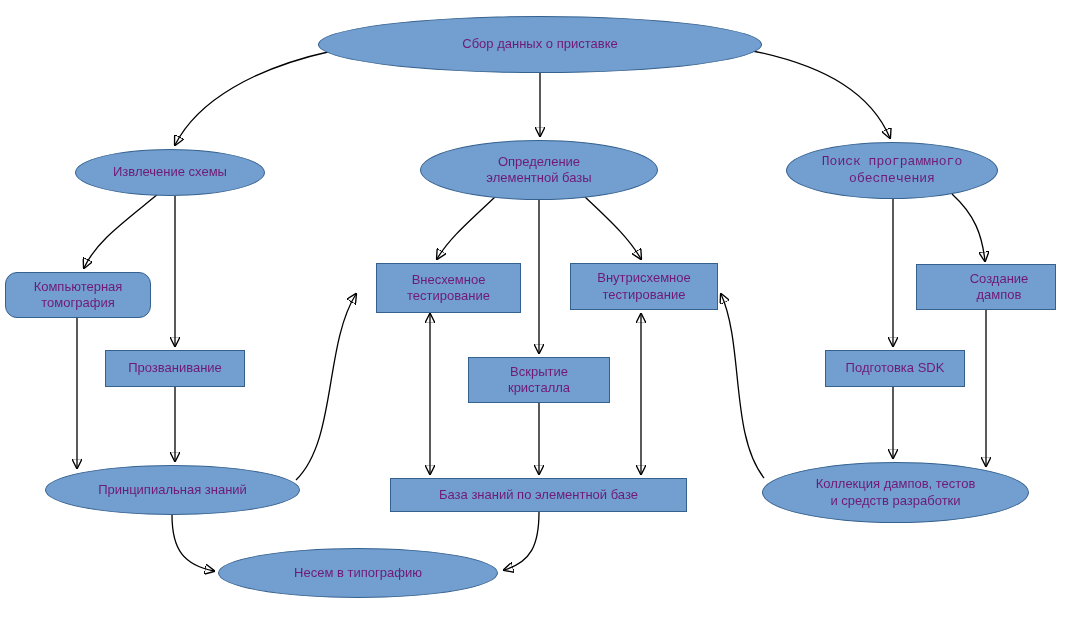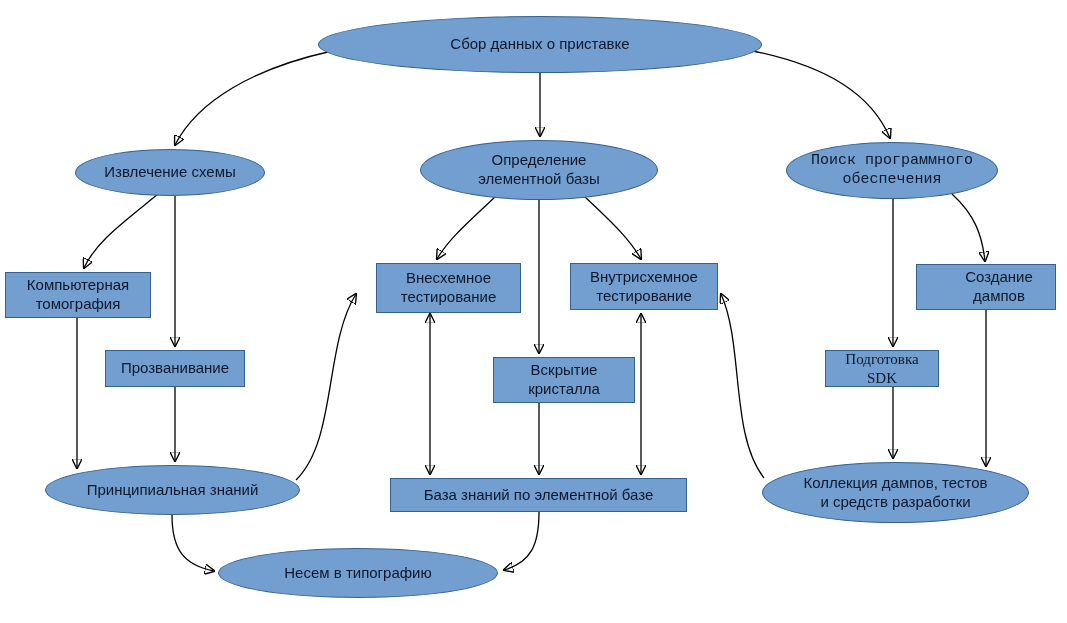--- a/index.html
+++ b/index.html
@@ -13,22 +13,22 @@
     overflow: hidden;
   }
   .node {
     position: absolute;
     display: flex;
     align-items: center;
     justify-content: center;
     text-align: center;
     background: var(--node-fill, #729fcf);
     border: 1px solid var(--node-border, #35618f);
-    color: #0f172a;
-    font-size: 15px;
+    color: #701a75;
+    font-size: 13px;
     line-height: 1.25;
     white-space: pre-line;
     z-index: 2;
     padding: 2px 6px;
   }
   .ellipse { border-radius: 50%; }
   svg.arrows {
     position: absolute;
     left: 0; top: 0;
     width: 1067px; height: 623px;
@@ -77,38 +77,38 @@
   <div class="node ellipse" style="left:318px; top:16px; width:444px; height:57px;">Сбор данных о приставке</div>
 
   <div class="node ellipse" style="left:75px; top:149px; width:190px; height:47px;">Извлечение схемы</div>
 
   <div class="node ellipse" style="left:420px; top:140px; width:238px; height:60px;">Определение
 элементной базы</div>
 
   <div class="node ellipse" style="left:786px; top:142px; width:212px; height:57px;font-family:Liberation Mono, monospace;">Поиск программного
 обеспечения</div>
 
-  <div class="node" style="left:5px; top:272px; width:146px; height:46px;">Компьютерная
+  <div class="node" style="left:5px; top:272px; width:146px; height:46px;border-radius:12px;">Компьютерная
 томография</div>
 
   <div class="node" style="left:105px; top:350px; width:140px; height:37px;">Прозванивание</div>
 
   <div class="node" style="left:376px; top:263px; width:145px; height:50px;">Внесхемное
 тестирование</div>
 
   <div class="node" style="left:570px; top:263px; width:148px; height:47px;">Внутрисхемное
 тестирование</div>
 
   <div class="node" style="left:916px; top:264px; width:140px; height:46px;padding-left:32px;">Создание
 дампов</div>
 
-  <div class="node" style="left:468px; top:357px; width:142px; height:46px;margin-left:25px;">Вскрытие
+  <div class="node" style="left:468px; top:357px; width:142px; height:46px;">Вскрытие
 кристалла</div>
 
-  <div class="node" style="left:825px; top:350px; width:114px; height:37px;font-family:Liberation Serif, serif;">Подготовка SDK</div>
+  <div class="node" style="left:825px; top:350px; width:140px; height:37px;">Подготовка SDK</div>
 
   <div class="node ellipse" style="left:45px; top:465px; width:255px; height:50px;">Принципиальная знаний</div>
 
   <div class="node" style="left:390px; top:478px; width:297px; height:34px;">База знаний по элементной базе</div>
 
   <div class="node ellipse" style="left:762px; top:462px; width:267px; height:61px;">Коллекция дампов, тестов
 и средств разработки</div>
 
   <div class="node ellipse" style="left:218px; top:548px; width:280px; height:50px;">Несем в типографию</div>
 

